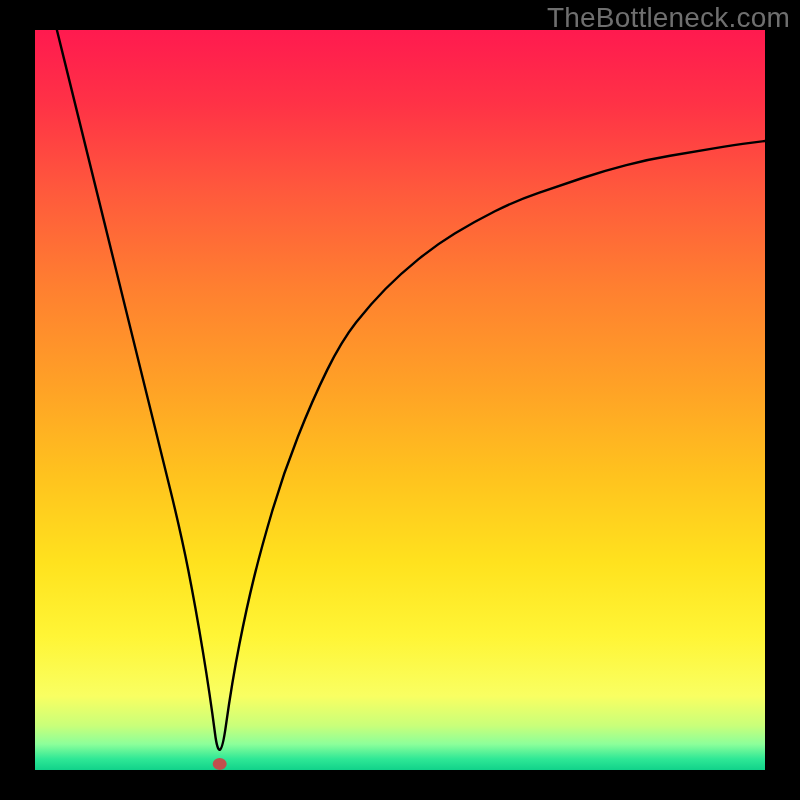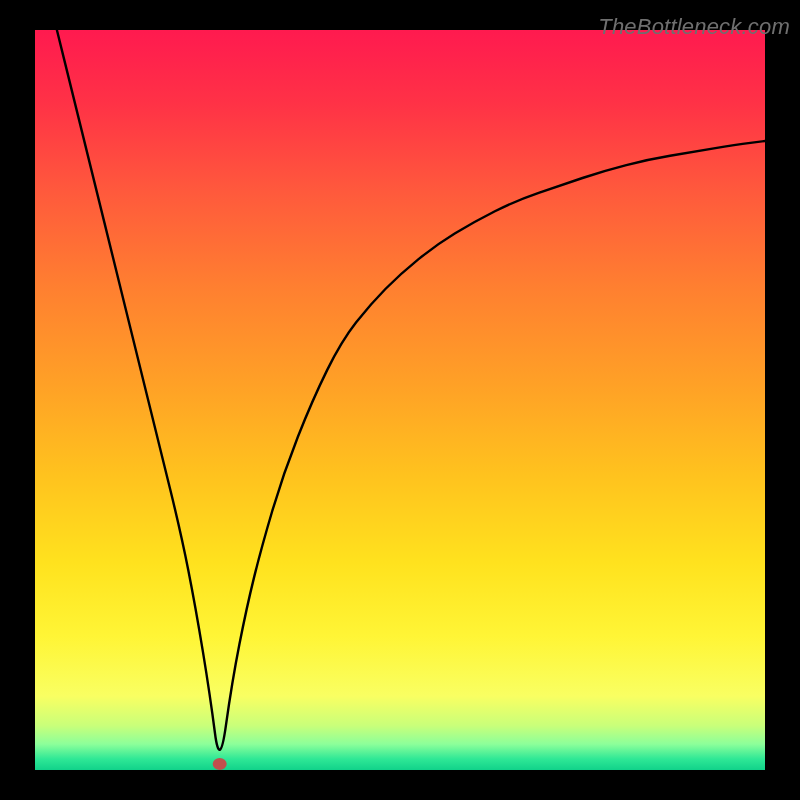--- a/index.html
+++ b/index.html
@@ -13,27 +13,26 @@
   .canvas-wrap {
     position: relative;
     width: 800px;
     height: 800px;
   }
   svg {
     display: block;
   }
   .watermark {
     position: absolute;
-    top: 14px;
+    top: 2px;
     right: 10px;
-    font-size: 22px;
+    font-size: 28px;
     font-weight: 500;
     color: #6f6f6f;
     letter-spacing: 0.2px;
-    font-style: italic;
   }
 </style>
 </head>
 <body>
 
 <div class="canvas-wrap">
   <div class="watermark">TheBottleneck.com</div>
 
   <svg id="chart-svg" width="800" height="800" viewBox="0 0 800 800">
     <defs>

